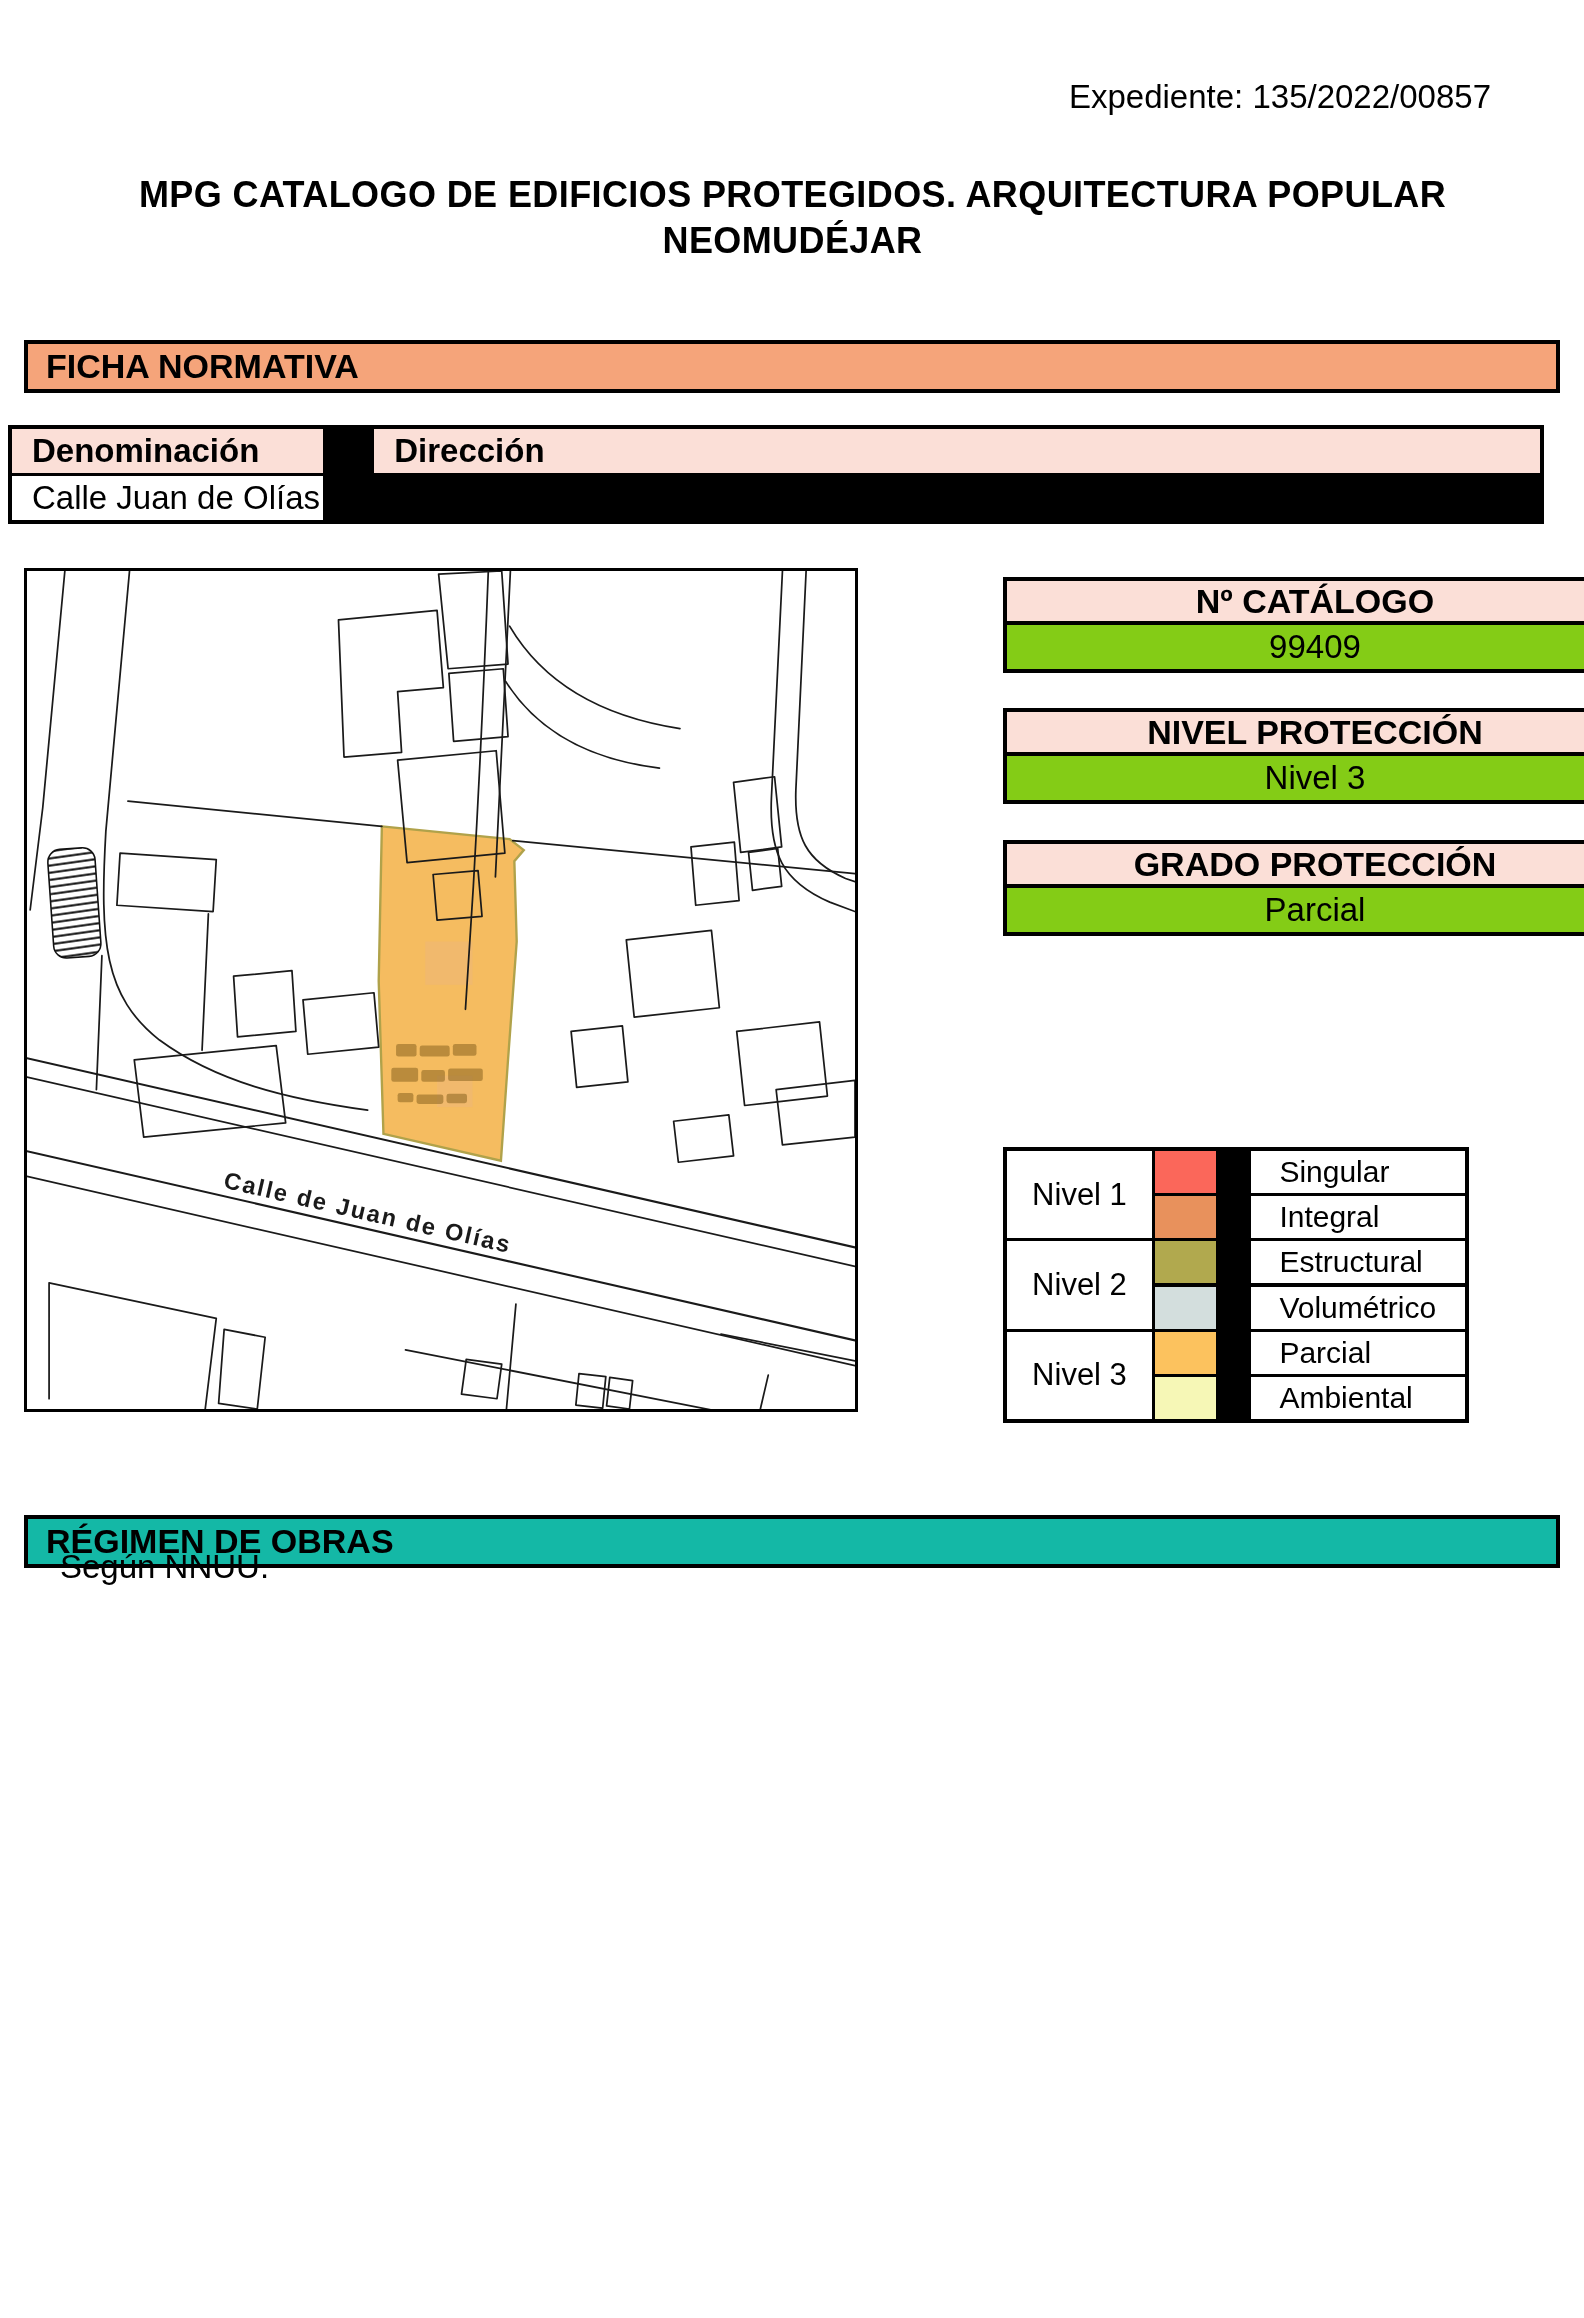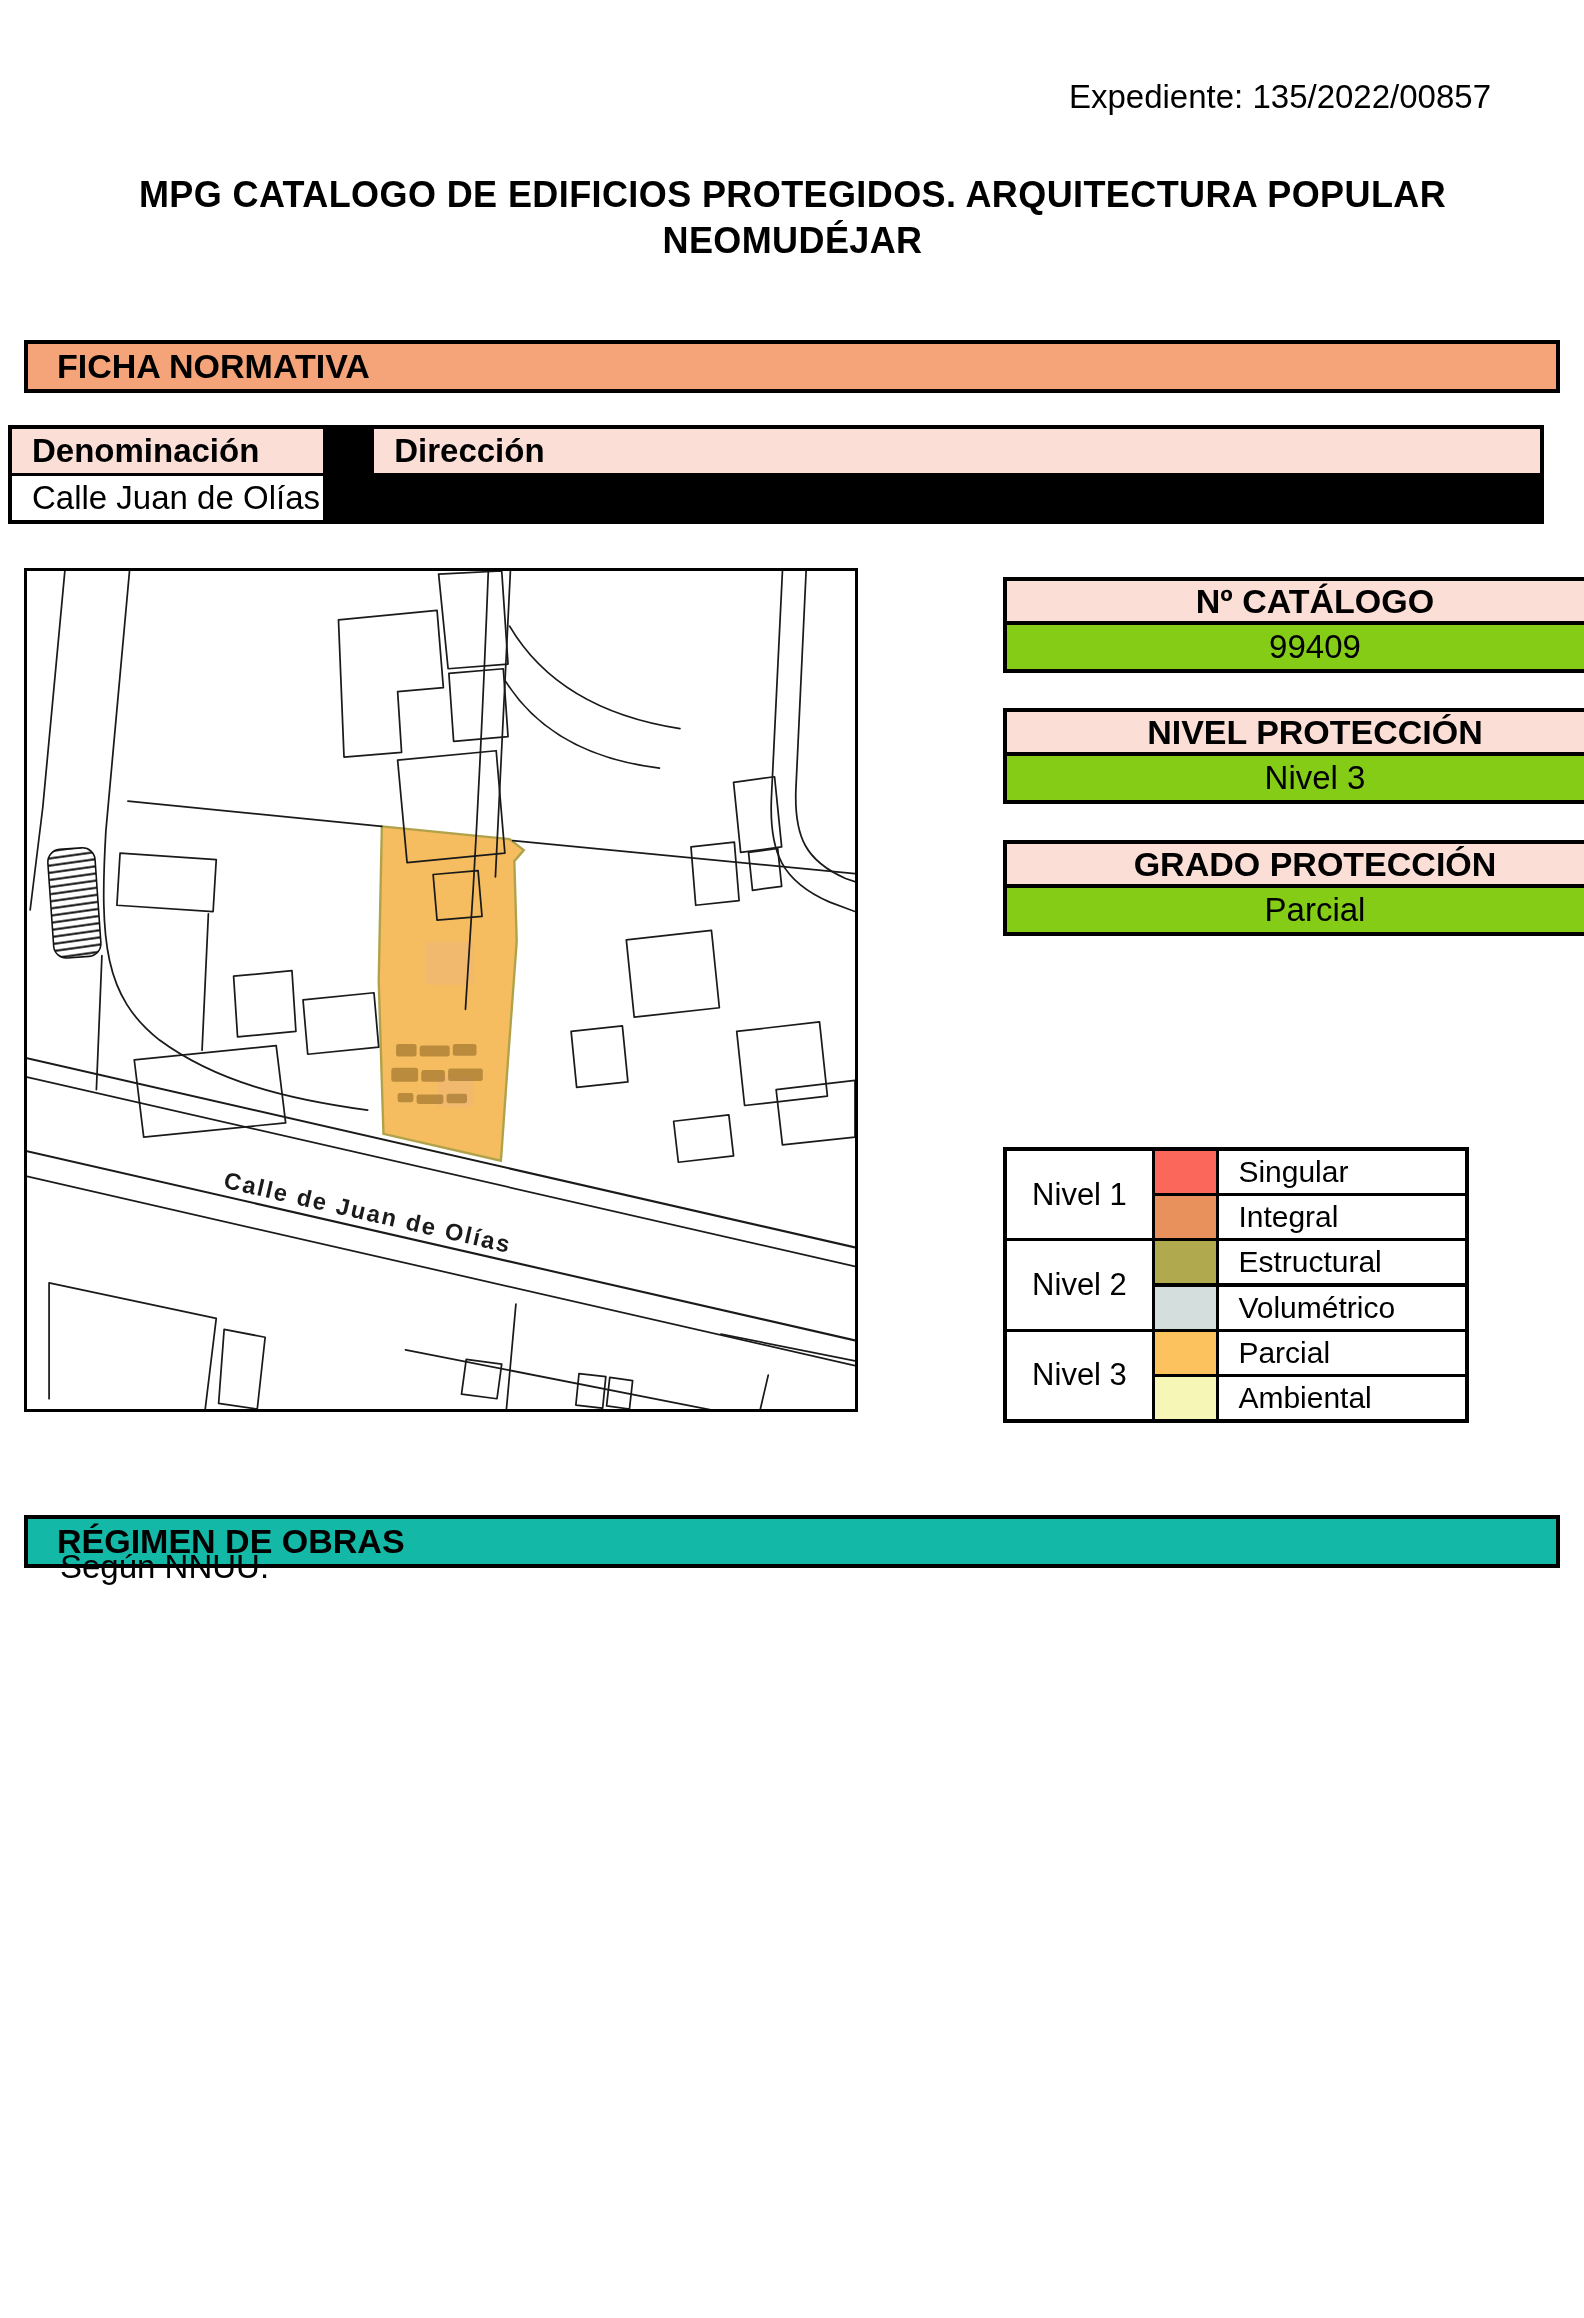--- a/index.html
+++ b/index.html
@@ -6,21 +6,21 @@
   body { background:#ffffff; font-family:"Liberation Sans","DejaVu Sans",sans-serif; color:#000; }
   .page { position:relative; width:1585px; height:2319px; background:#fff; overflow:hidden; }
 
   .expediente { position:absolute; top:78px; right:94px; font-size:33px; }
 
   .doc-title { position:absolute; top:172px; left:0; width:100%; text-align:center;
                font-weight:bold; font-size:36px; line-height:46px; letter-spacing:0.4px; }
 
   .section-bar { position:absolute; left:24px; width:1536px; height:53px;
                  border:4px solid #000; display:flex; align-items:center;
-                 padding-left:29px; font-weight:bold; font-size:34px; }
+                 padding-left:18px; font-weight:bold; font-size:34px; }
   .bar-ficha { top:340px; }
   .bar-regimen { top:1467px; }
 
   .details-table { position:absolute; left:8px; top:425px; width:1536px;
                    display:grid; grid-template-columns:311px 1fr; gap:3.2px;
                    background:#000; border:4px solid #000; }
   .details-table .cell { background:#fff; height:44px; display:flex; align-items:center;
                          padding-left:20px; font-size:33px; white-space:pre; }
   .details-table .lbl { font-weight:bold; }
 
@@ -34,21 +34,21 @@
   .info-box .val { height:44px; display:flex; align-items:center; justify-content:center; font-size:33px; }
   .ib-catalogo  { top:577px; }
   .ib-nivel     { top:708px; }
   .ib-grado     { top:840px; }
 
   .legend { position:absolute; left:1003px; top:1147px; width:466px; height:276px;
             border:4px solid #000; background:#000;
             display:grid; grid-template-columns:145px 61px 1fr; gap:3.2px; }
   .legend > div { background:#fff; }
   .lg-level { display:flex; align-items:center; justify-content:center; font-size:31px; }
-  .lg-label { display:flex; align-items:center; padding-left:19px; font-size:30px; }
+  .lg-label { display:flex; align-items:center; padding-left:28px; font-size:30px;margin-left:32px; }
   .lg-swatch { }
 
   .regimen-text { position:absolute; left:60px; top:1548px; font-size:33px; }
 </style>
 </head>
 <body>
 
 <div class="page">
 
   <div class="expediente">Expediente: 135/2022/00857</div>

